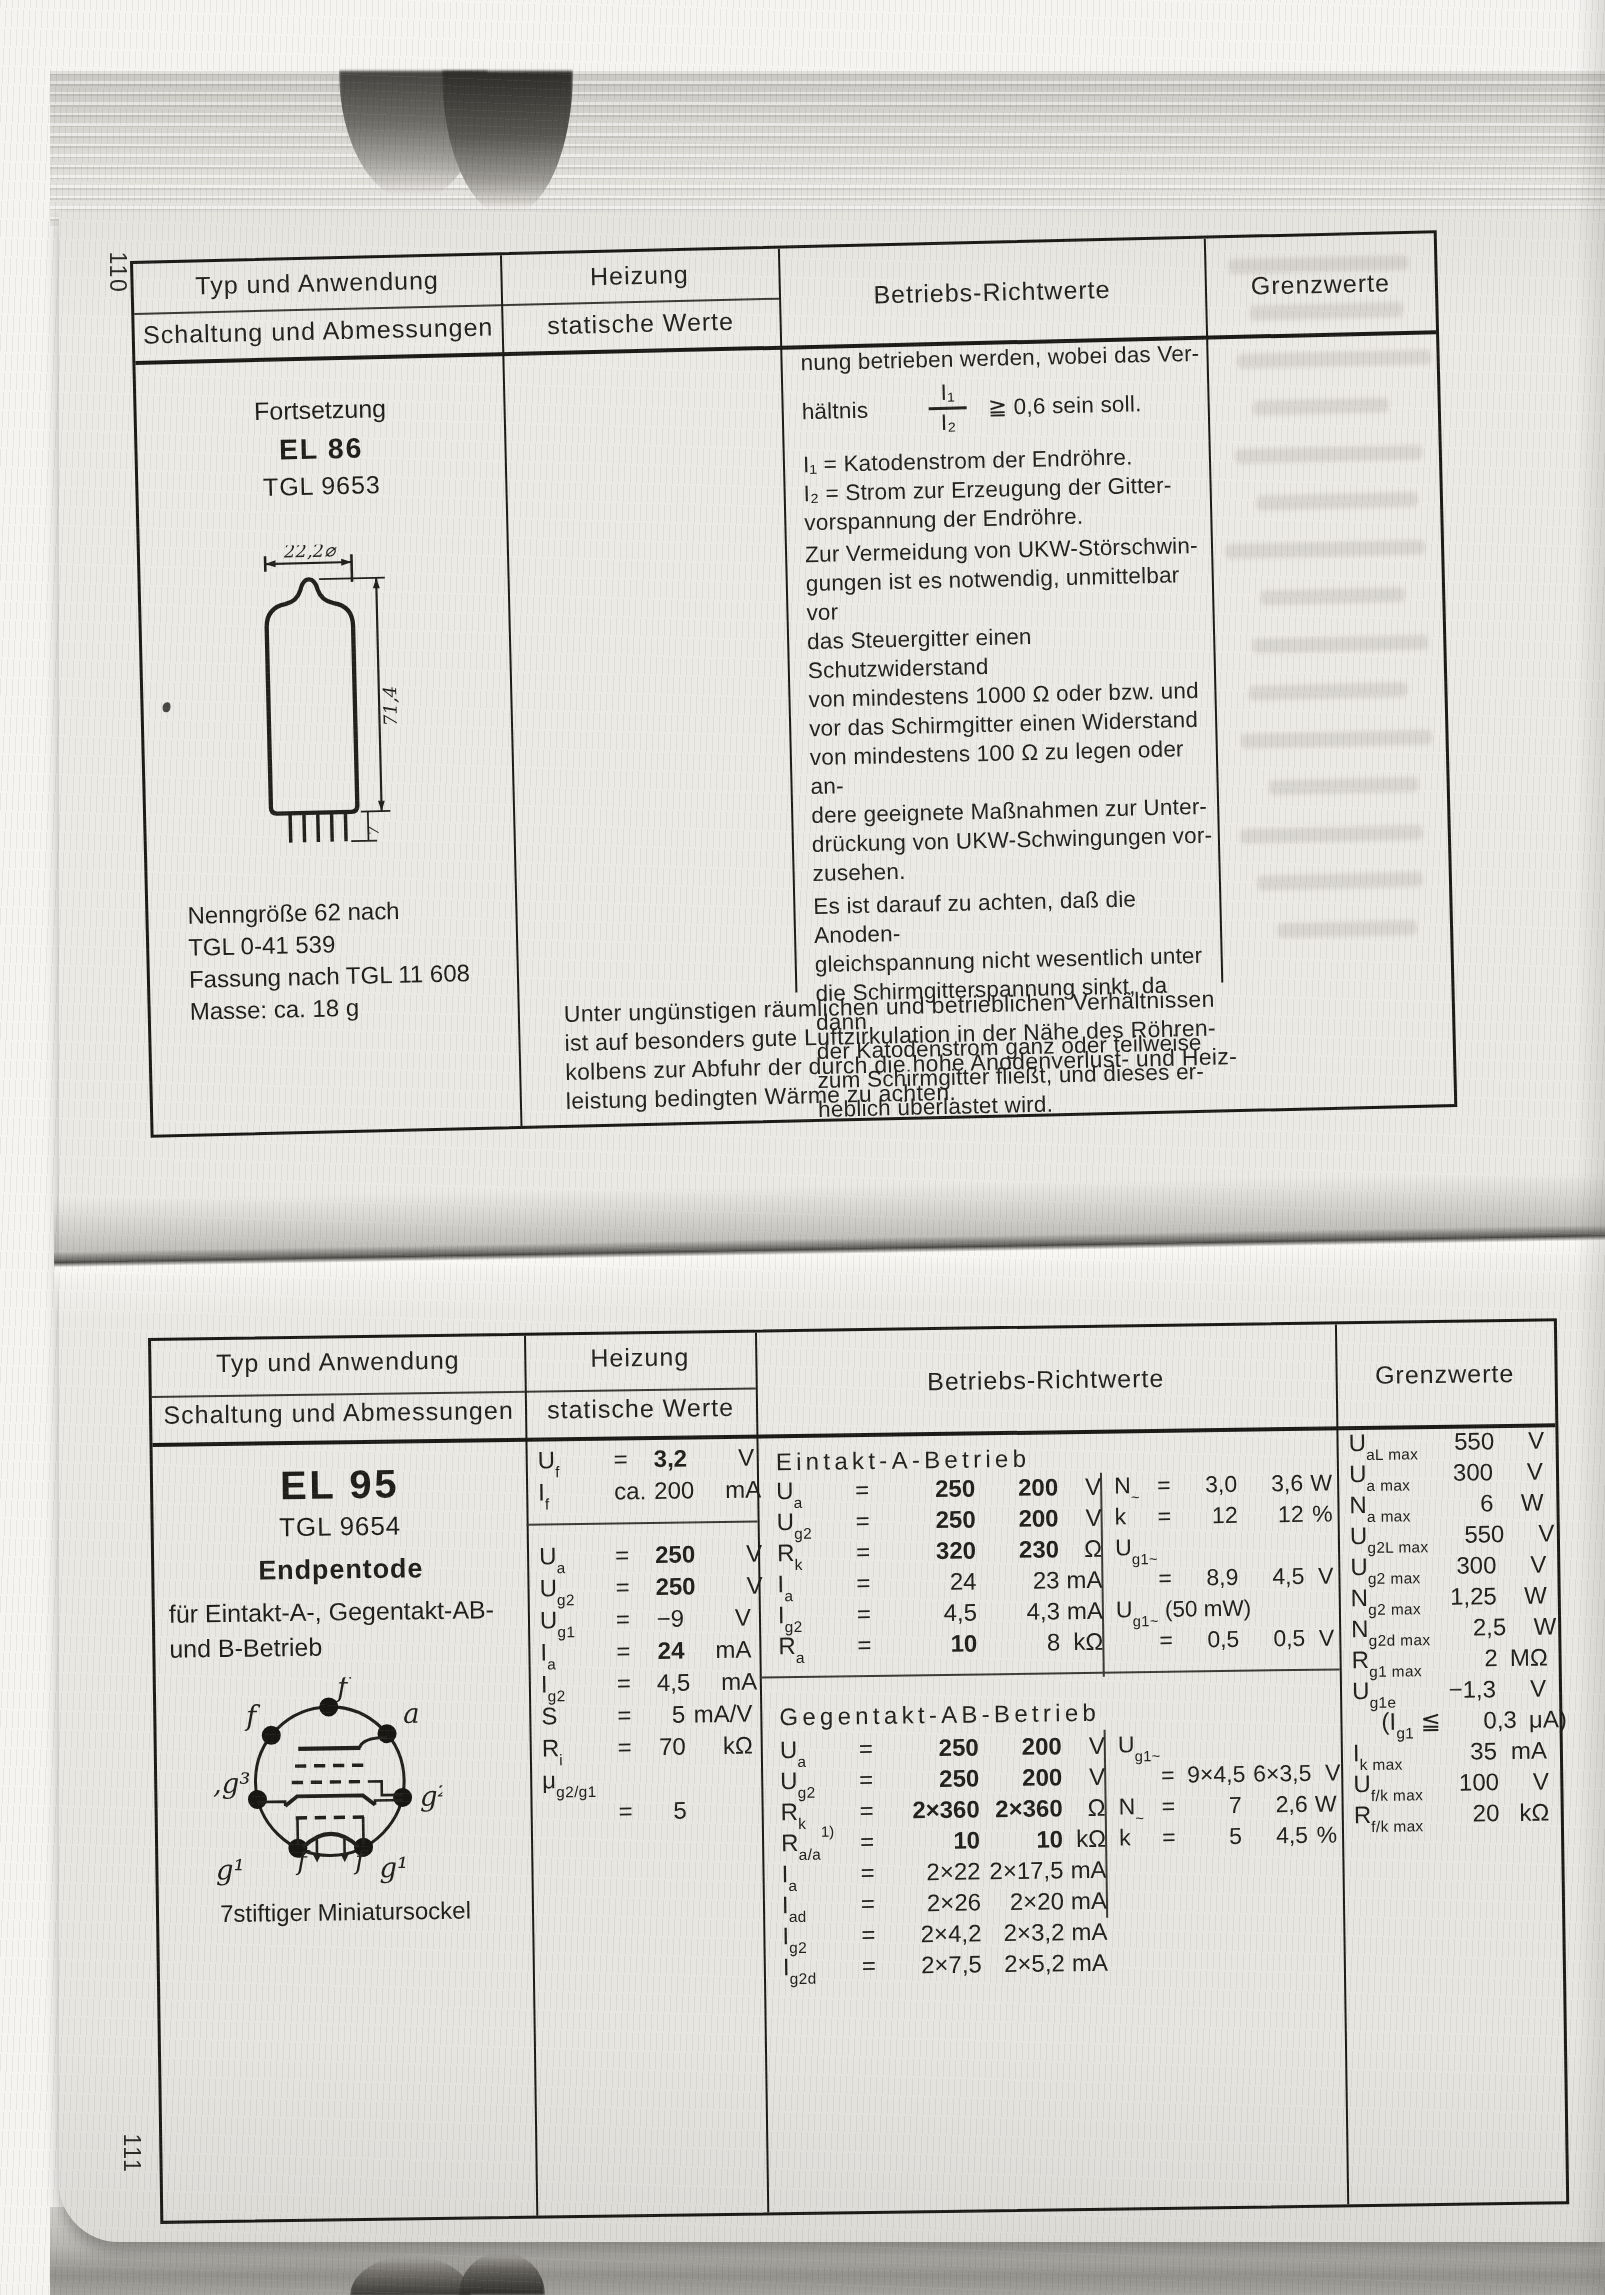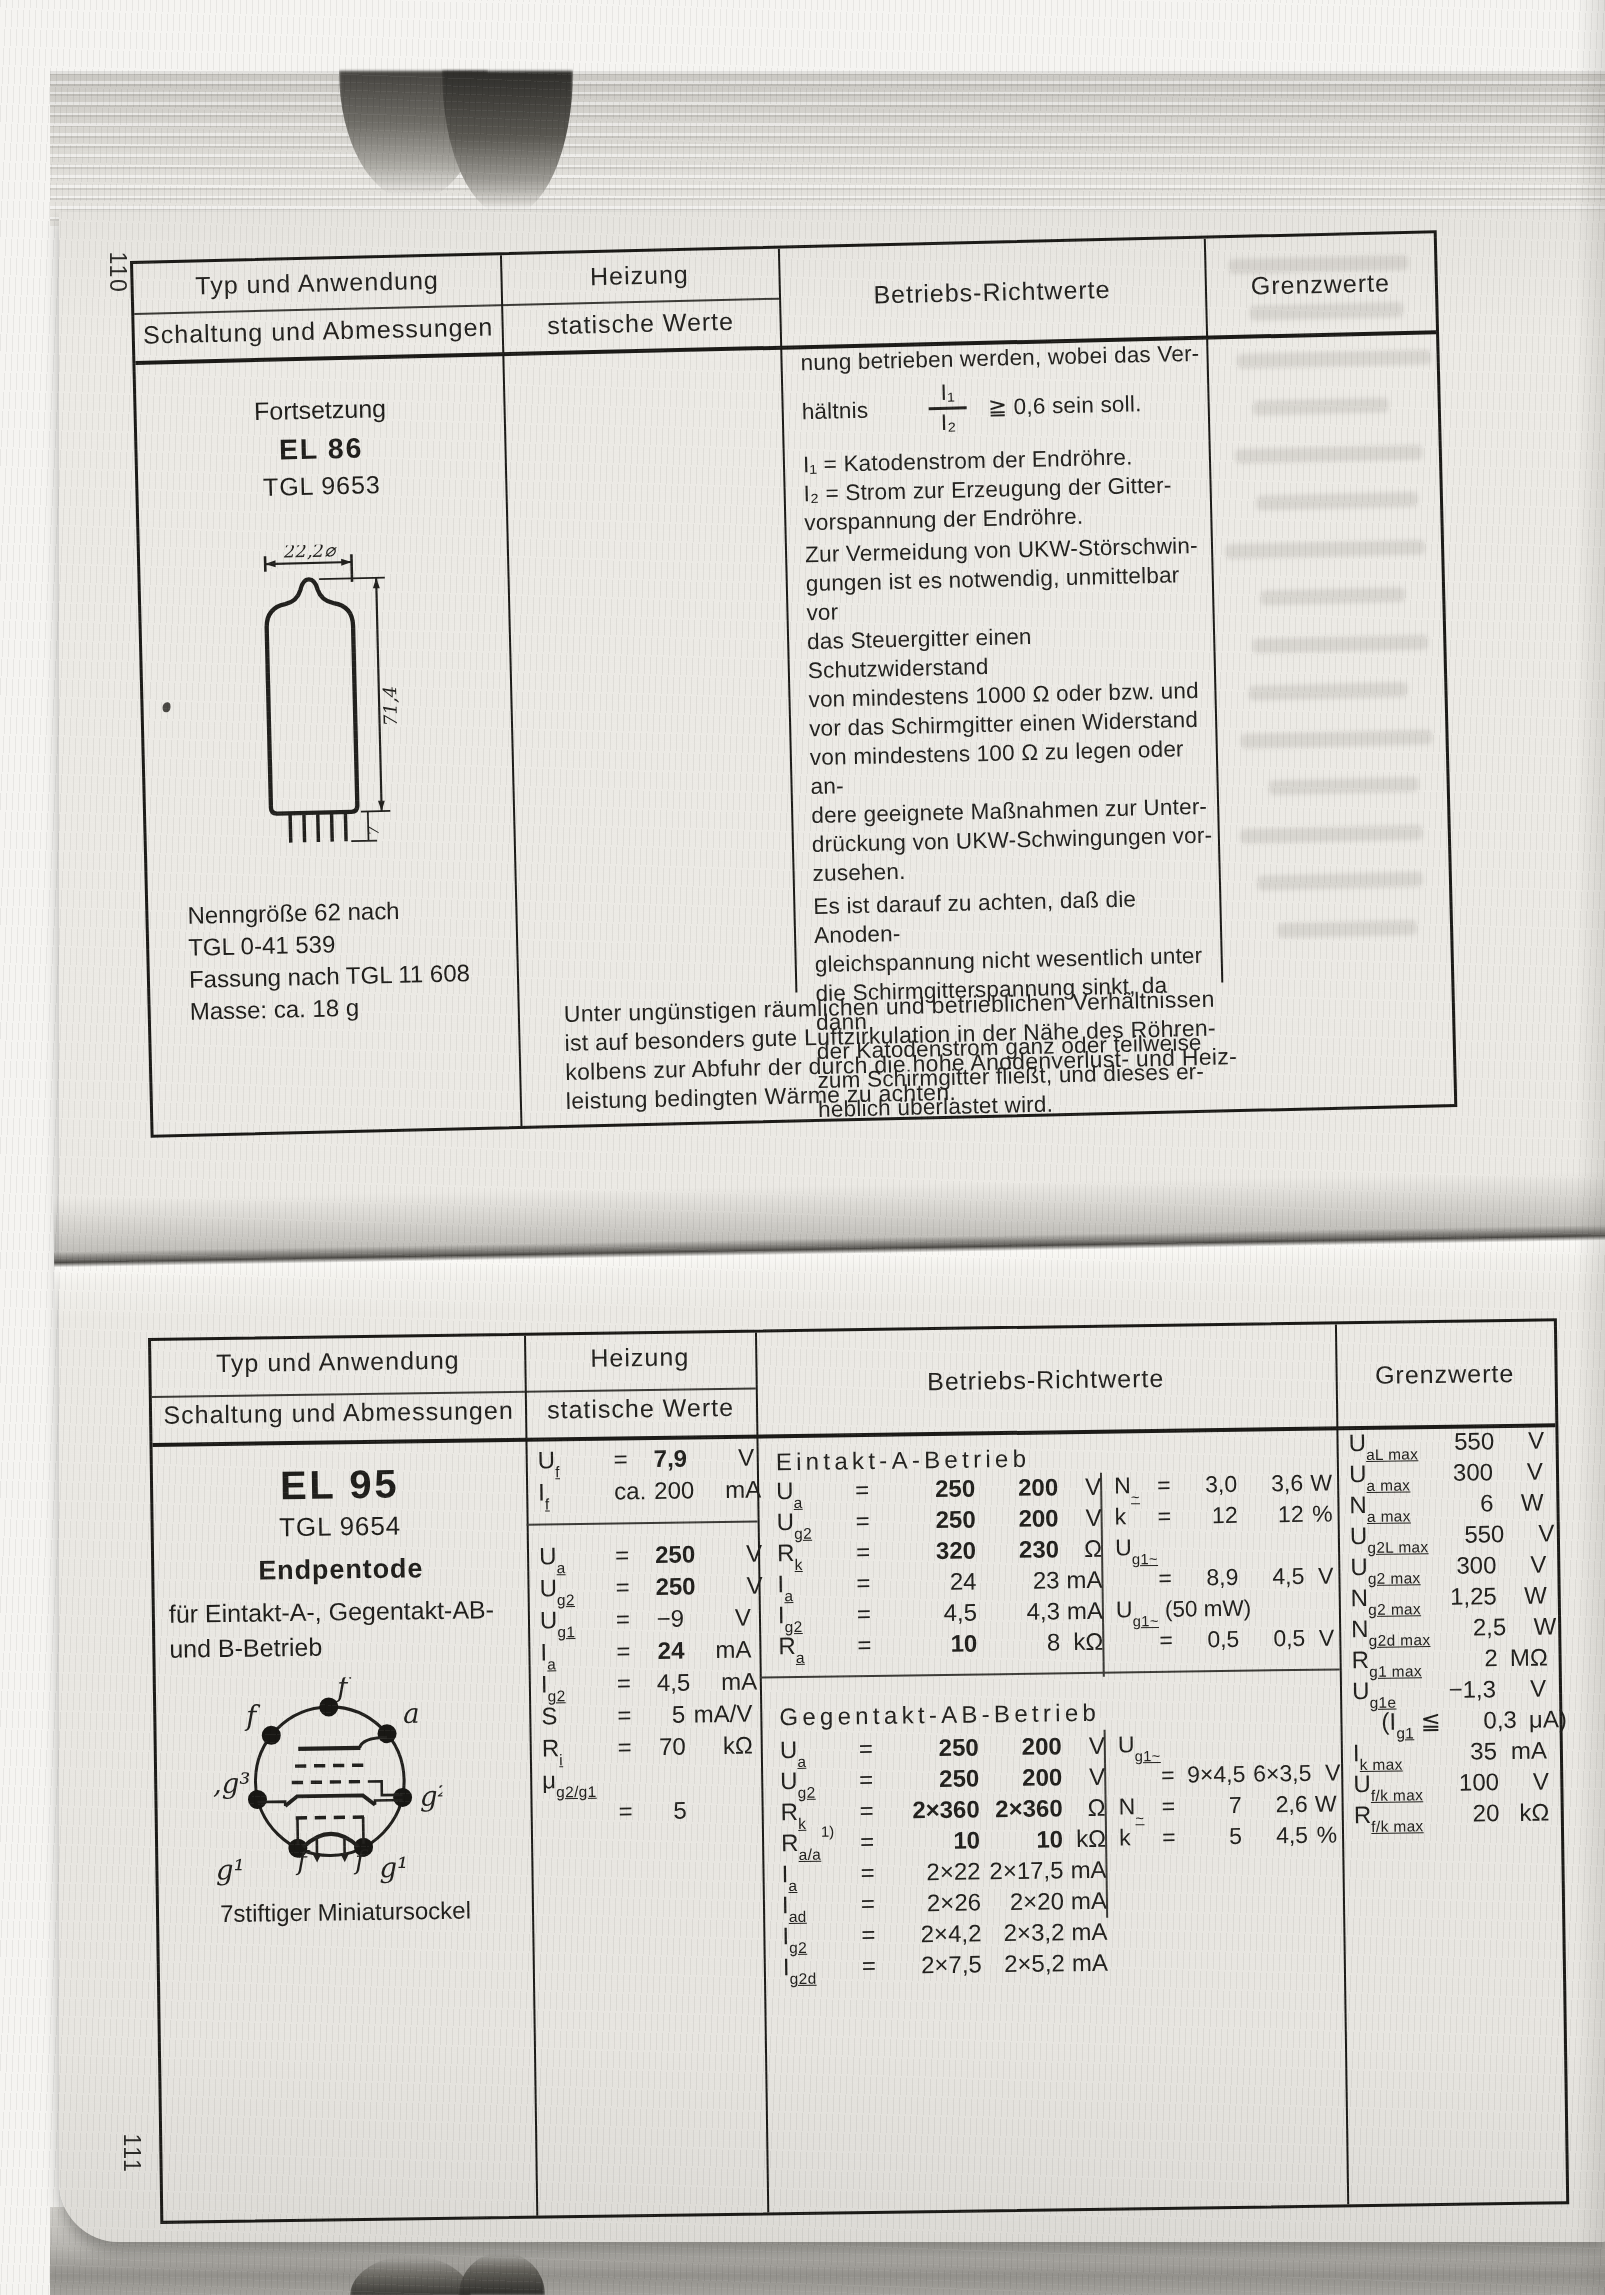--- a/index.html
+++ b/index.html
@@ -43,21 +43,21 @@
   .ml{white-space:pre-line;}
   
   .bodytext{position:absolute;font-size:22.5px;line-height:29px;letter-spacing:0.2px;color:#242320;}
   .bodytext.wide{font-size:23px;letter-spacing:0.3px;}
   .fracrow{display:flex;align-items:center;height:69px;gap:21px;}
   .frac{display:inline-flex;flex-direction:column;align-items:center;margin-left:40px;line-height:22.5px;}
   .fbar{width:38px;height:2.6px;background:#242320;margin:2.6px 0;}
   
   .prow{display:grid;align-items:baseline;font-size:24px;height:32px;color:#22211e;}
   .prow .sym{white-space:nowrap;}
-  .prow sub{font-size:.64em;position:relative;bottom:-.22em;line-height:0;letter-spacing:0.4px;text-decoration:underline;}
+  .prow sub{font-size:.64em;position:relative;bottom:-.22em;line-height:0;letter-spacing:0.4px;}
   .prow sup{font-size:.62em;position:relative;top:-.35em;line-height:0;}
   .prow .eq{text-align:left;}
   .prow .v1,.prow .v2{text-align:right;white-space:nowrap;}
   .prow .u{text-align:right;white-space:nowrap;}
   .prow .note{font-size:22.5px;}
   .bv{font-weight:bold;}
   .prow.h{grid-template-columns:76px 40px 1fr 67px;width:211px;}
   .prow.m{grid-template-columns:79px 29px 1fr 83px 43px;width:325px;height:31px;}
   .prow.s{grid-template-columns:43px 26px 1fr 66px 29px;width:218px;height:31px;font-size:23px;}
   .prow.g{grid-template-columns:1fr 76px 50px;width:194px;height:31px;}
@@ -255,21 +255,21 @@
       <text x="52" y="54" text-anchor="end" font-size="32">f</text>
       <text x="108" y="222" text-anchor="end" font-size="30">f</text>
       <text x="164" y="222" font-size="30">f</text>
     </svg>
     <div class="cc" style="left:0;top:560px;width:373px;font-size:24px;">7stiftiger Miniatursockel</div>
 
     <div id="hz-rows" style="position:absolute;left:385px;top:111px;">
         <div class="prow h">
           <span class="sym">U<sub>f</sub></span>
           <span class="eq">=</span>
-          <span class="v1 bv">7,9</span>
+          <span class="v1 bv">3,2</span>
           <span class="u">V</span>
         </div>
         <div class="prow h">
           <span class="sym">I<sub>f</sub></span>
           <span class="eq">ca.</span>
           <span class="v1">200</span>
           <span class="u">mA</span>
         </div>
       </div>
     <div id="st-rows" style="position:absolute;left:385px;top:207px;">

